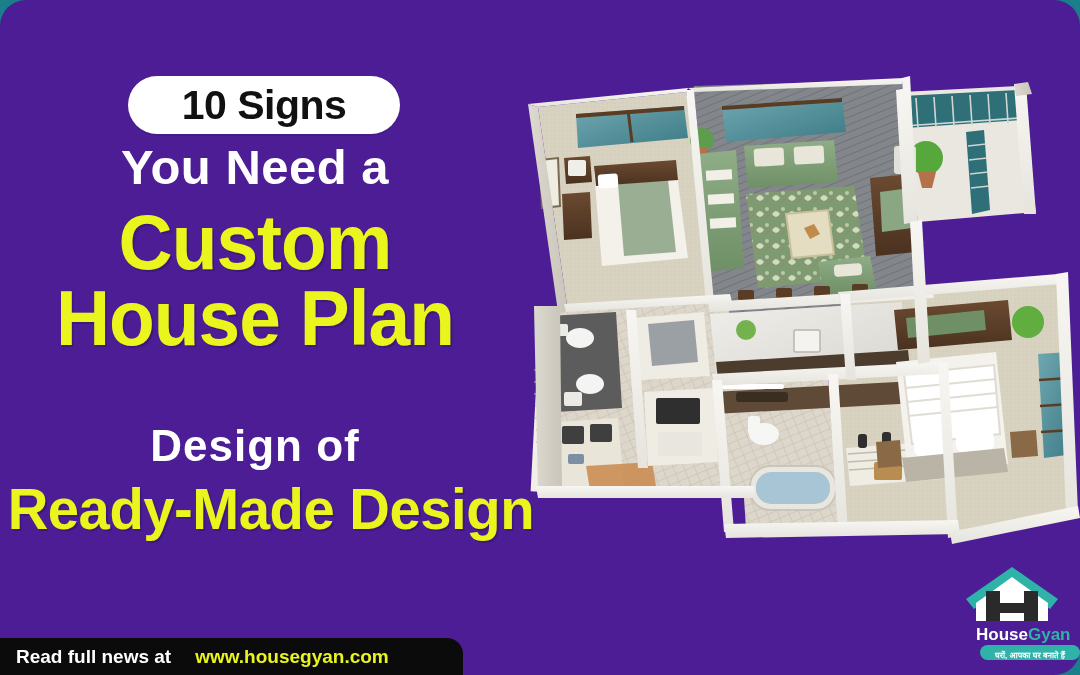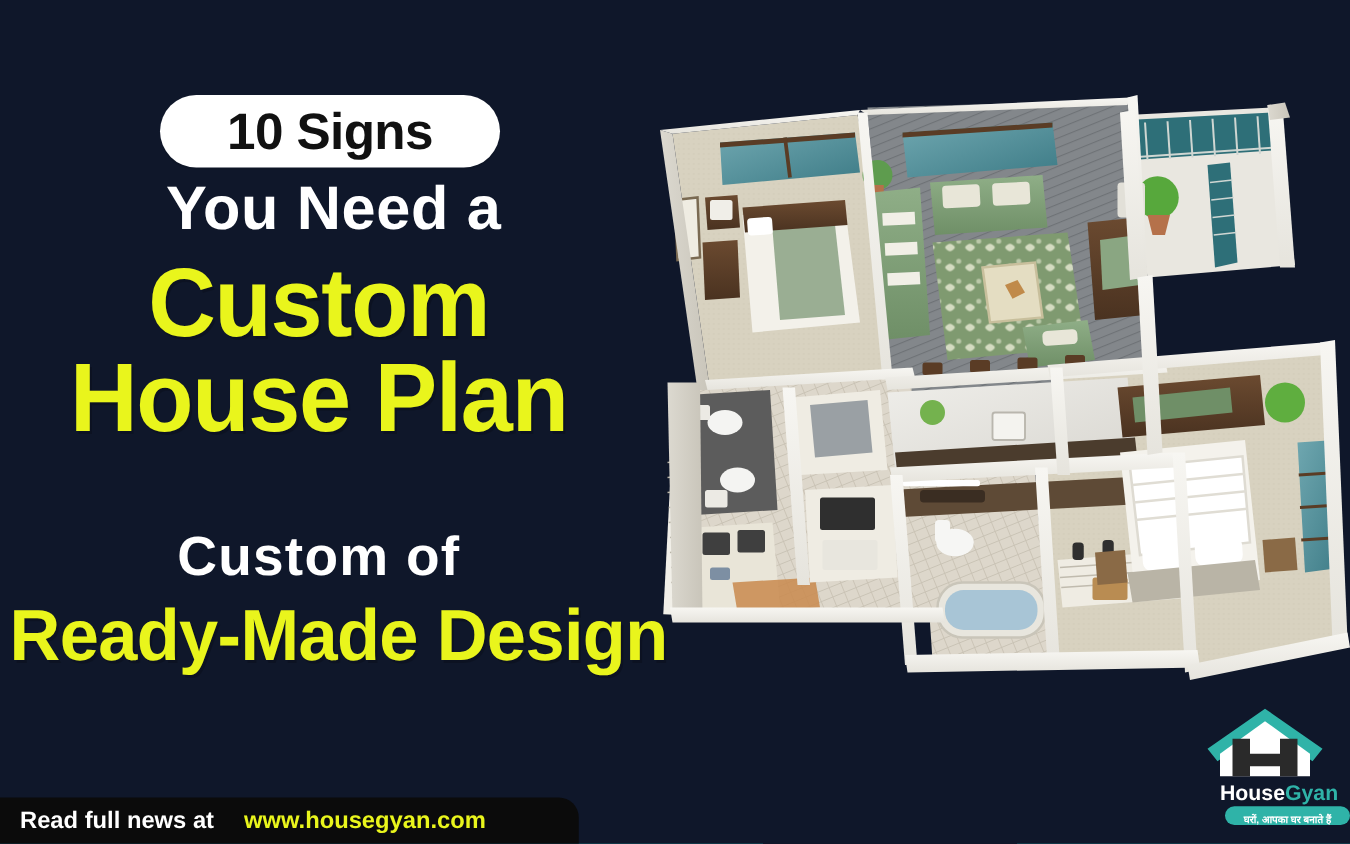--- a/index.html
+++ b/index.html
@@ -2,42 +2,42 @@
 <html><head>
 <meta charset="utf-8">
 <style>
   * { margin:0; padding:0; box-sizing:border-box; }
   html,body { width:1080px; height:675px; overflow:hidden; }
   body {
     font-family:"Liberation Sans", sans-serif;
     background:#1a7f88;
     position:relative;
   }
-  #stage { position:absolute; inset:0; background:#0f172a; }
+  #stage { position:absolute; inset:0; background:#4c1d95;border-radius:26px; }
 
   
   .text-col { position:absolute; left:0; top:0; width:510px; height:620px; }
 
   .pill {
     position:absolute; left:128px; top:76px;
     width:272px; height:58px;
     background:#ffffff; border-radius:29px;
     display:flex; align-items:center; justify-content:center;
     box-shadow:0 2px 0 rgba(0,0,0,.08);
   }
   .pill span {
     font-size:41px; font-weight:bold; color:#111111;
     letter-spacing:-0.5px; line-height:1;
   }
 
   .line-white-1 {
     position:absolute; left:0; top:142px; width:510px;
     text-align:center;
     font-size:49px; font-weight:bold; color:#ffffff;
-    letter-spacing:0.5px; line-height:1.05;margin-left:12px;
+    letter-spacing:0.5px; line-height:1.05;
   }
 
   .yellow-block { position:absolute; left:0; top:205px; width:510px; text-align:center; }
   .y-line {
     font-family:"Liberation Sans Narrow","Liberation Sans", sans-serif;
     font-weight:bold;
     color:#e9f51c;
     font-size:78px;
     line-height:0.97;
     letter-spacing:-1px;
@@ -104,21 +104,21 @@
       <span>10 Signs</span>
     </div>
 
     <div class="line-white-1">You Need a</div>
 
     <div class="yellow-block">
       <div class="y-line">Custom</div>
       <div class="y-line">House Plan</div>
     </div>
 
-    <div class="line-white-2">Custom of</div>
+    <div class="line-white-2">Design of</div>
     <div class="y-line-2">Ready-Made Design</div>
   </div>
 
   <div class="plan">
     <svg viewBox="0 0 582 495" xmlns="http://www.w3.org/2000/svg">
       <defs>
         <linearGradient id="wallTop" x1="0" y1="0" x2="0" y2="1">
           <stop offset="0" stop-color="#f7f6f2"></stop>
             <stop offset="1" stop-color="#e6e4dd"></stop>
         </linearGradient>

